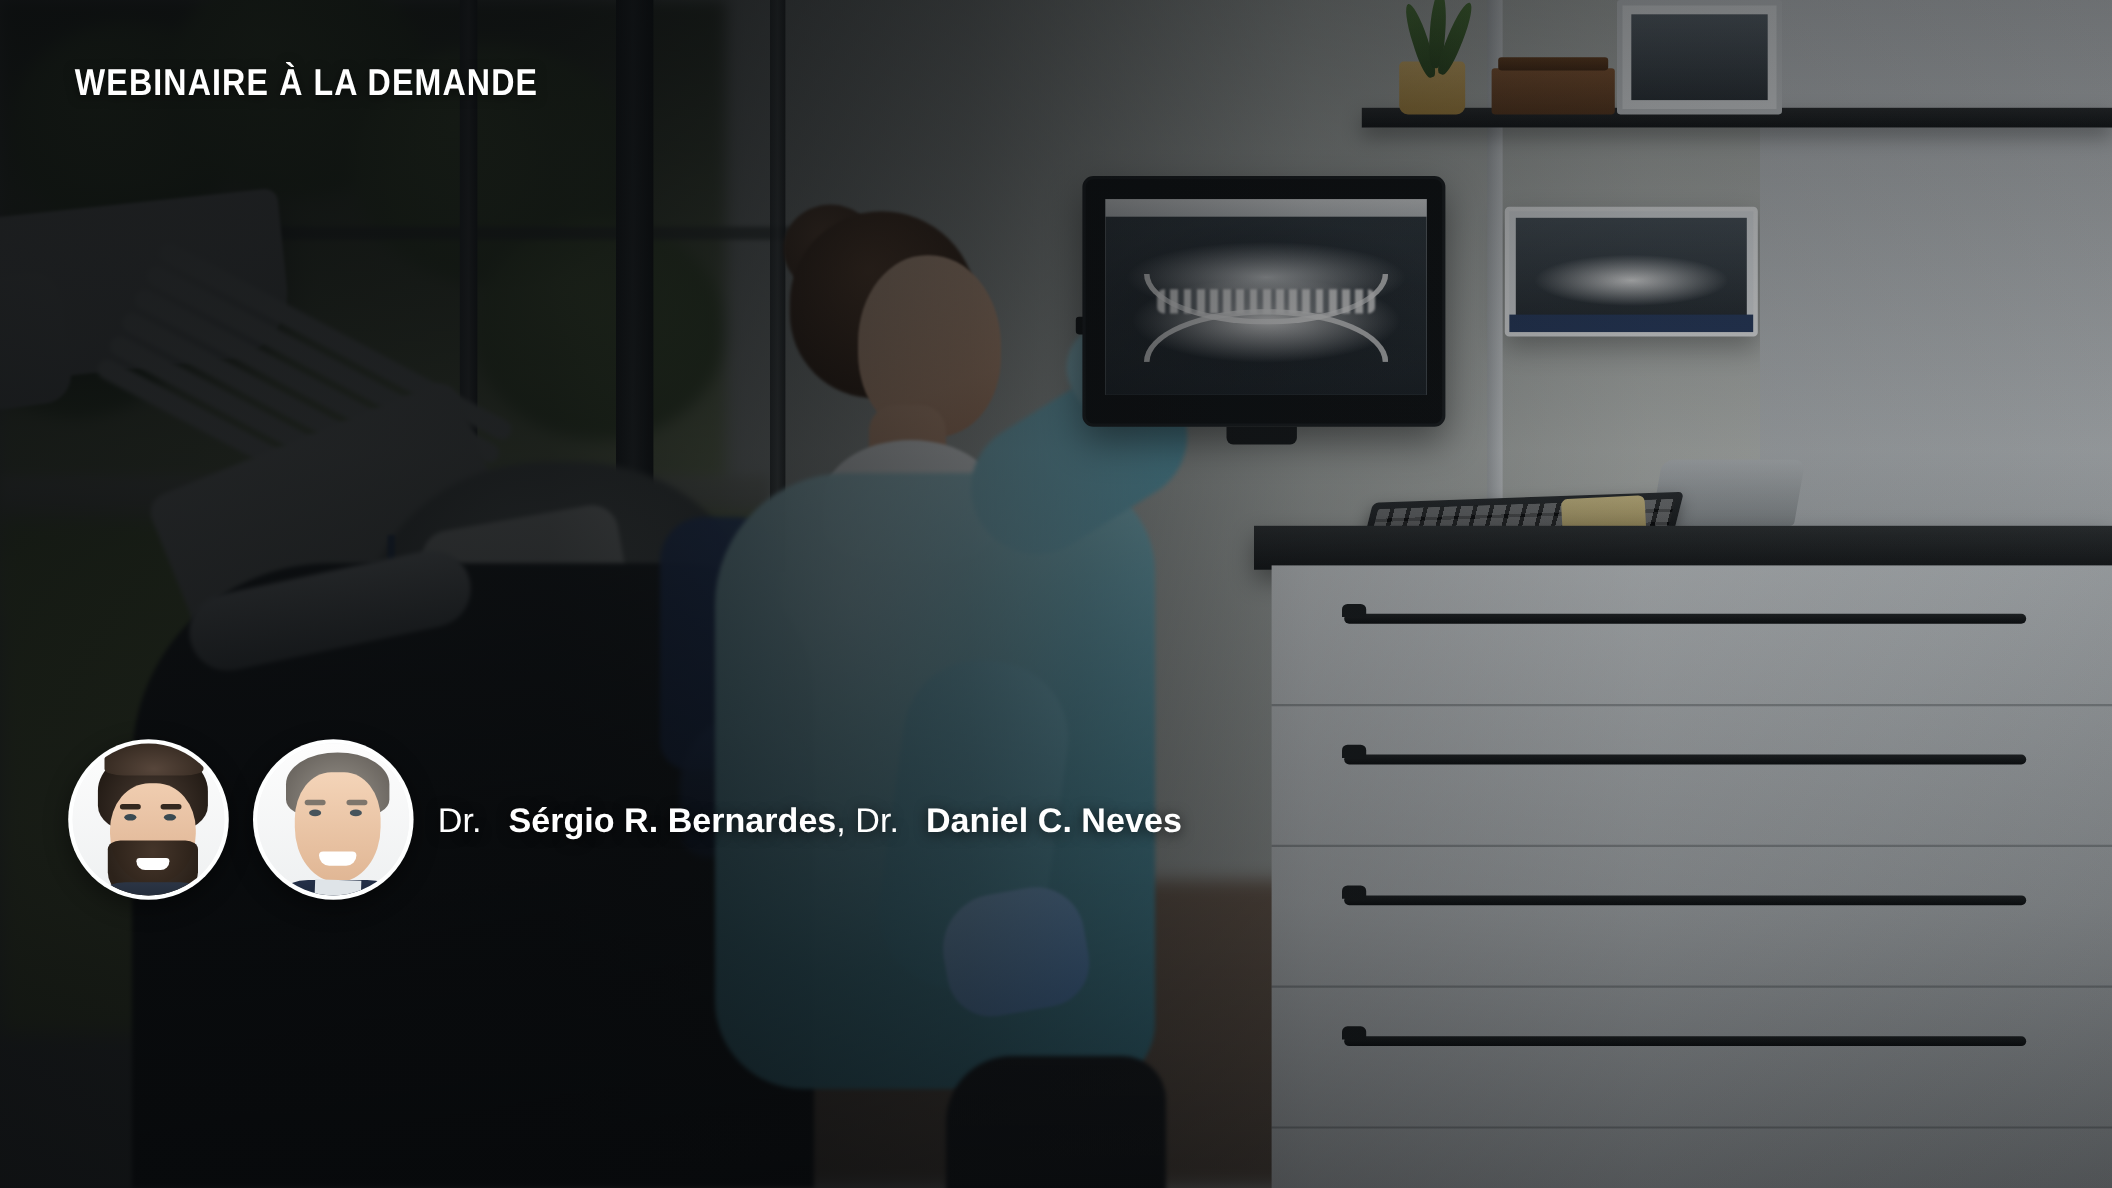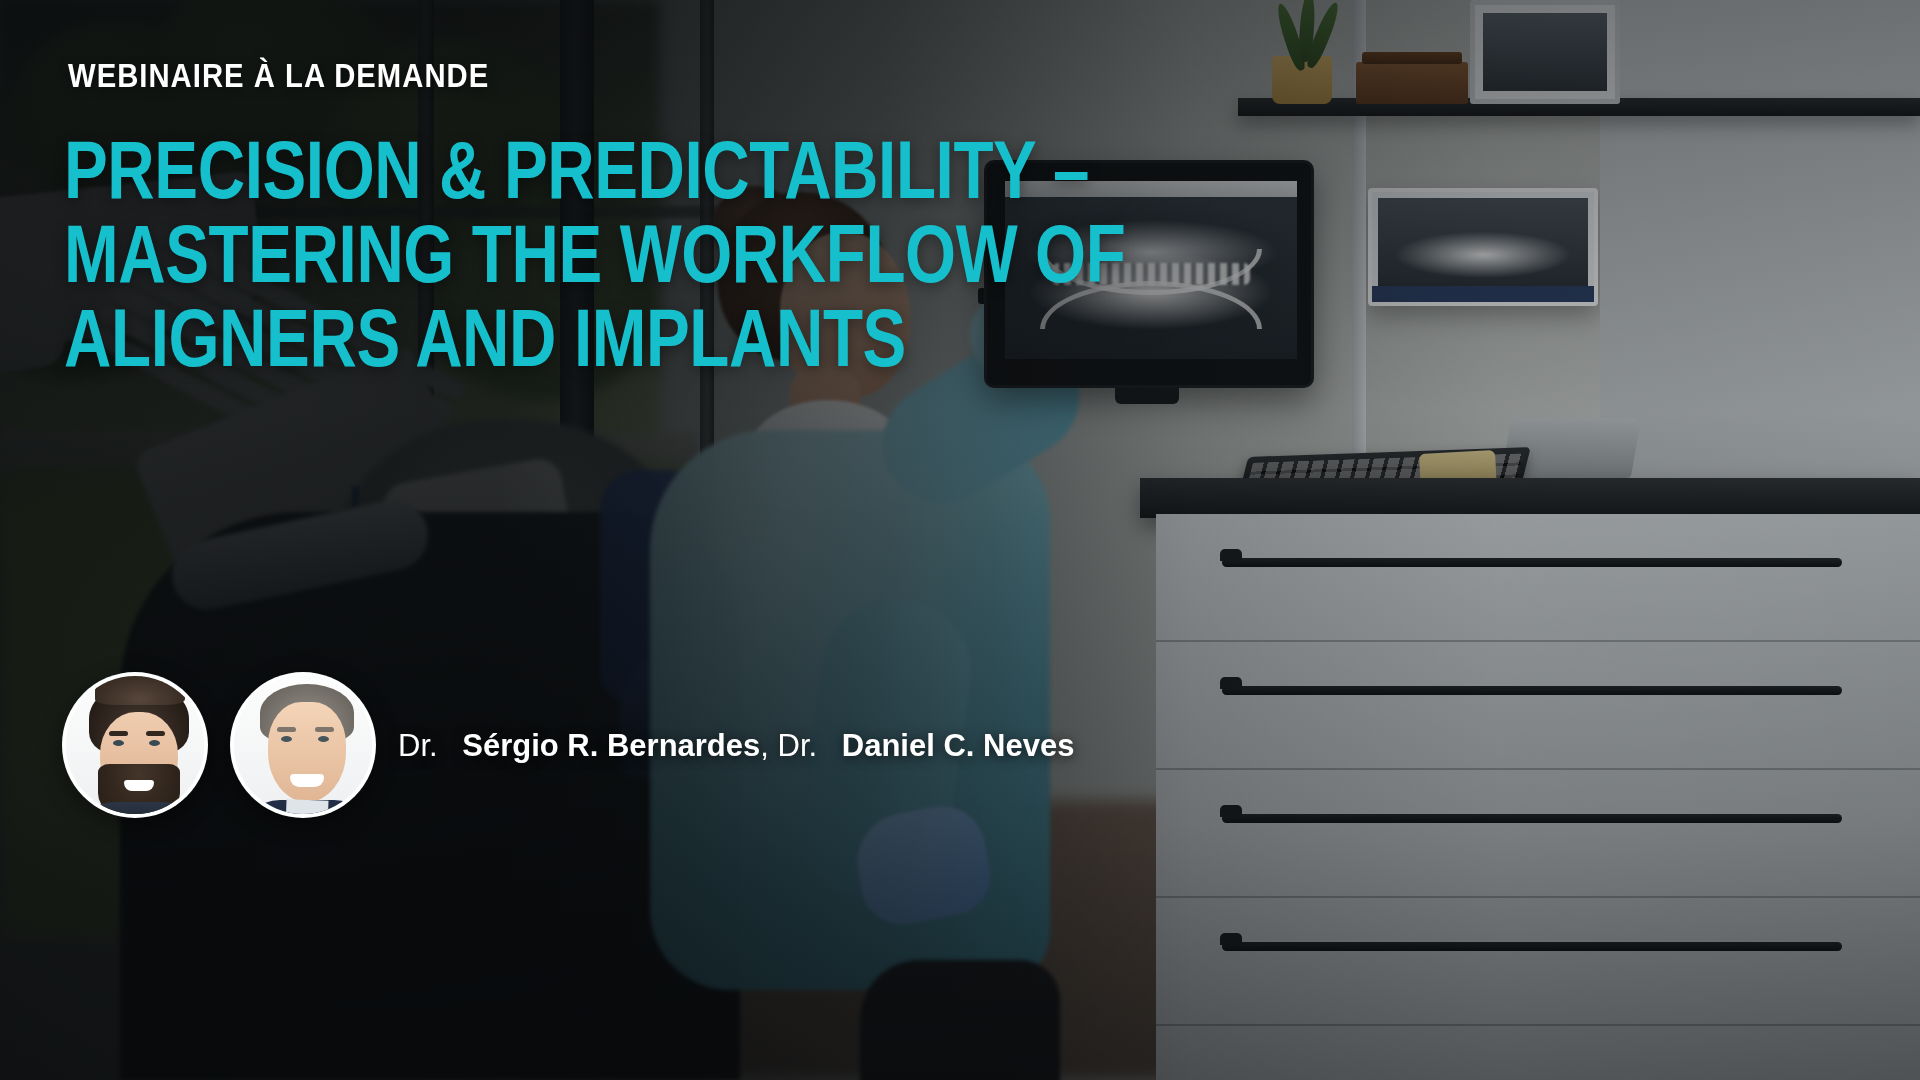--- a/index.html
+++ b/index.html
@@ -572,25 +572,20 @@
         </div>
     </div>
 
     <div class="scrim"></div>
   </div>
 
   <div class="content">
 
     <div class="eyebrow">WEBINAIRE À LA DEMANDE</div>
 
-    <div class="headline">
-      <span class="hl">PRECISION &amp; PREDICTABILITY –</span>
-      <span class="hl">MASTERING THE WORKFLOW OF</span>
-      <span class="hl">ALIGNERS AND IMPLANTS</span>
-    </div>
 
     <div class="speakers">
       <div class="avatar a1">
         <div class="face-wrap s1">
           <div class="bg-white"></div>
           <div class="hair"></div>
           <div class="skin"></div>
           <div class="brow l"></div>
           <div class="brow r"></div>
           <div class="eye l"></div>

